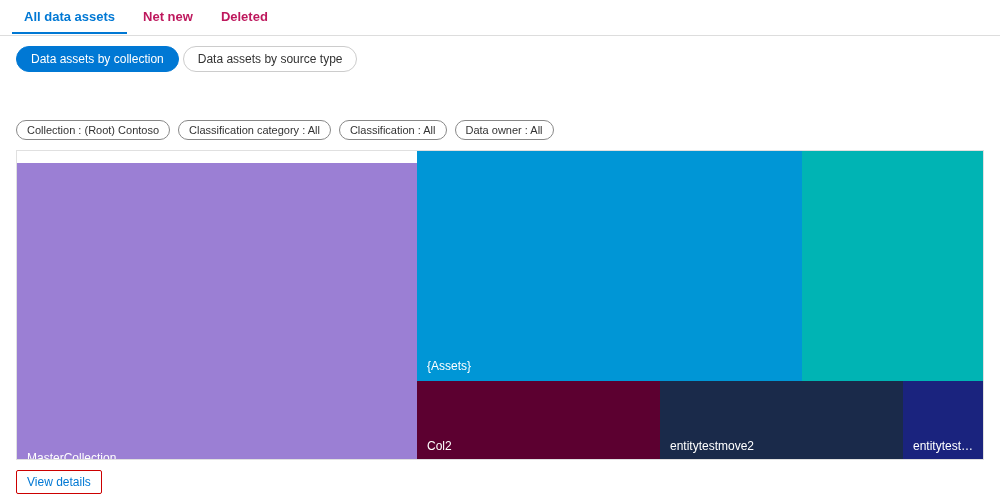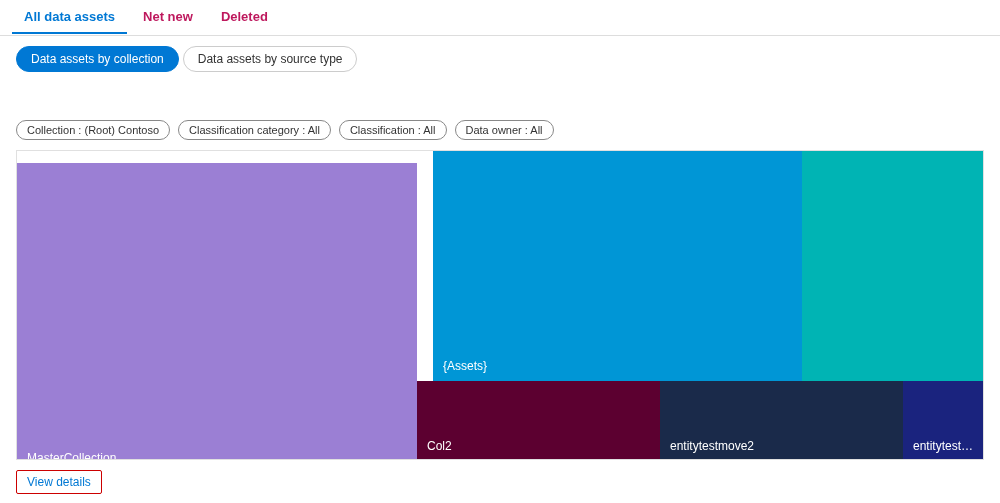--- a/index.html
+++ b/index.html
@@ -145,21 +145,21 @@
     <span class="filter-pill">Collection : (Root) Contoso</span>
     <span class="filter-pill">Classification category : All</span>
     <span class="filter-pill">Classification : All</span>
     <span class="filter-pill">Data owner : All</span>
   </div>
 
   <div class="treemap-container" id="treemap-container">
   <div class="treemap-cell" style="left: 0px; top: 12px; width: 400px; height: 310px; background: rgb(155, 127, 212);">
         <span class="cell-label">MasterCollection</span>
       </div>
-      <div class="treemap-cell" style="left: 416px; top: 0px; width: 385px; height: 230px; background: rgb(0, 150, 214);">
+      <div class="treemap-cell" style="left: 400px; top: 0px; width: 385px; height: 230px; background: rgb(0, 150, 214);">
         <span class="cell-label">{Assets}</span>
       </div>
       <div class="treemap-cell" style="left: 785px; top: 0px; width: 183px; height: 296px; background: rgb(0, 180, 180);">
         <span class="cell-label">Col1</span>
       </div>
       <div class="treemap-cell" style="left: 400px; top: 230px; width: 285px; height: 80px; background: rgb(92, 0, 48);">
         <span class="cell-label">Col2</span>
       </div>
       <div class="treemap-cell" style="left: 643px; top: 230px; width: 243px; height: 80px; background: rgb(26, 42, 74);">
         <span class="cell-label">entitytestmove2</span>

